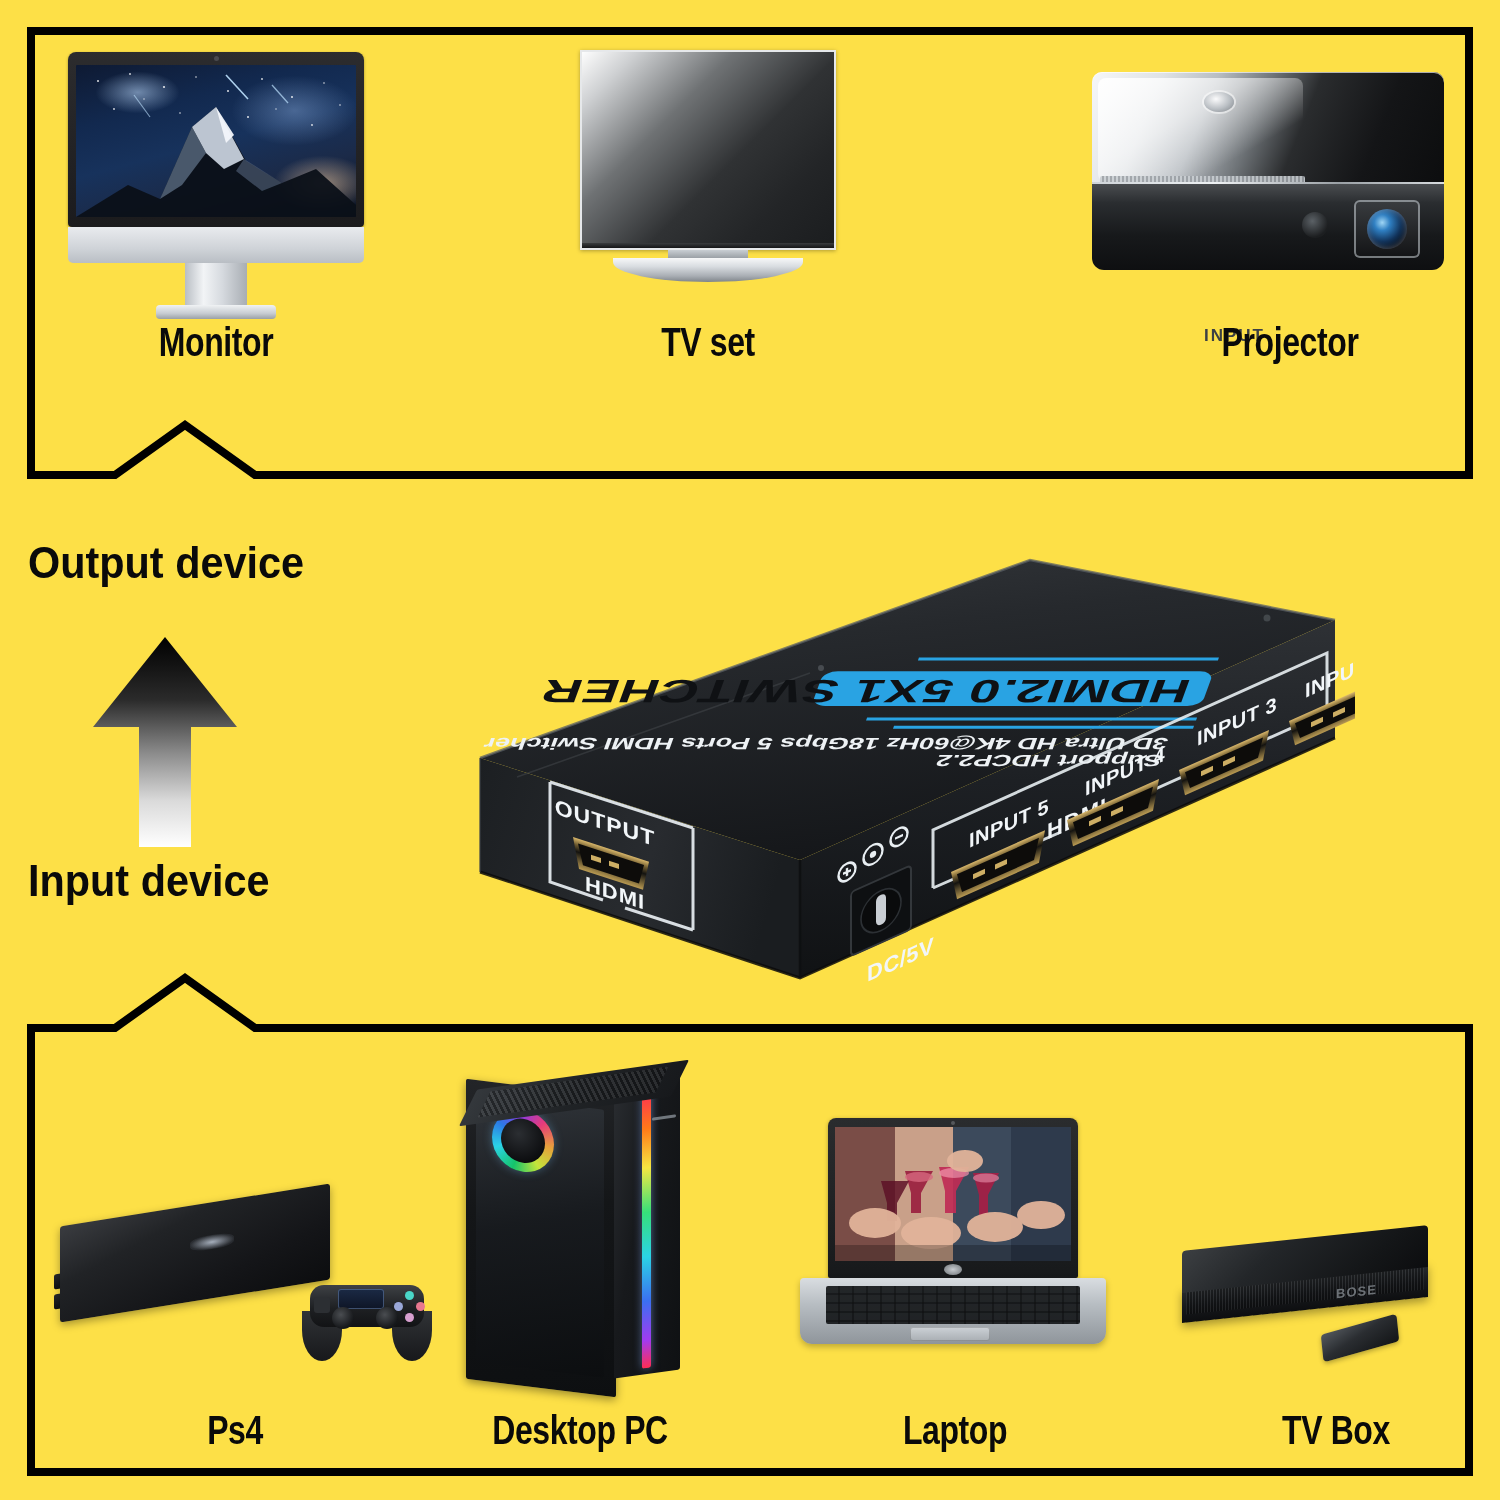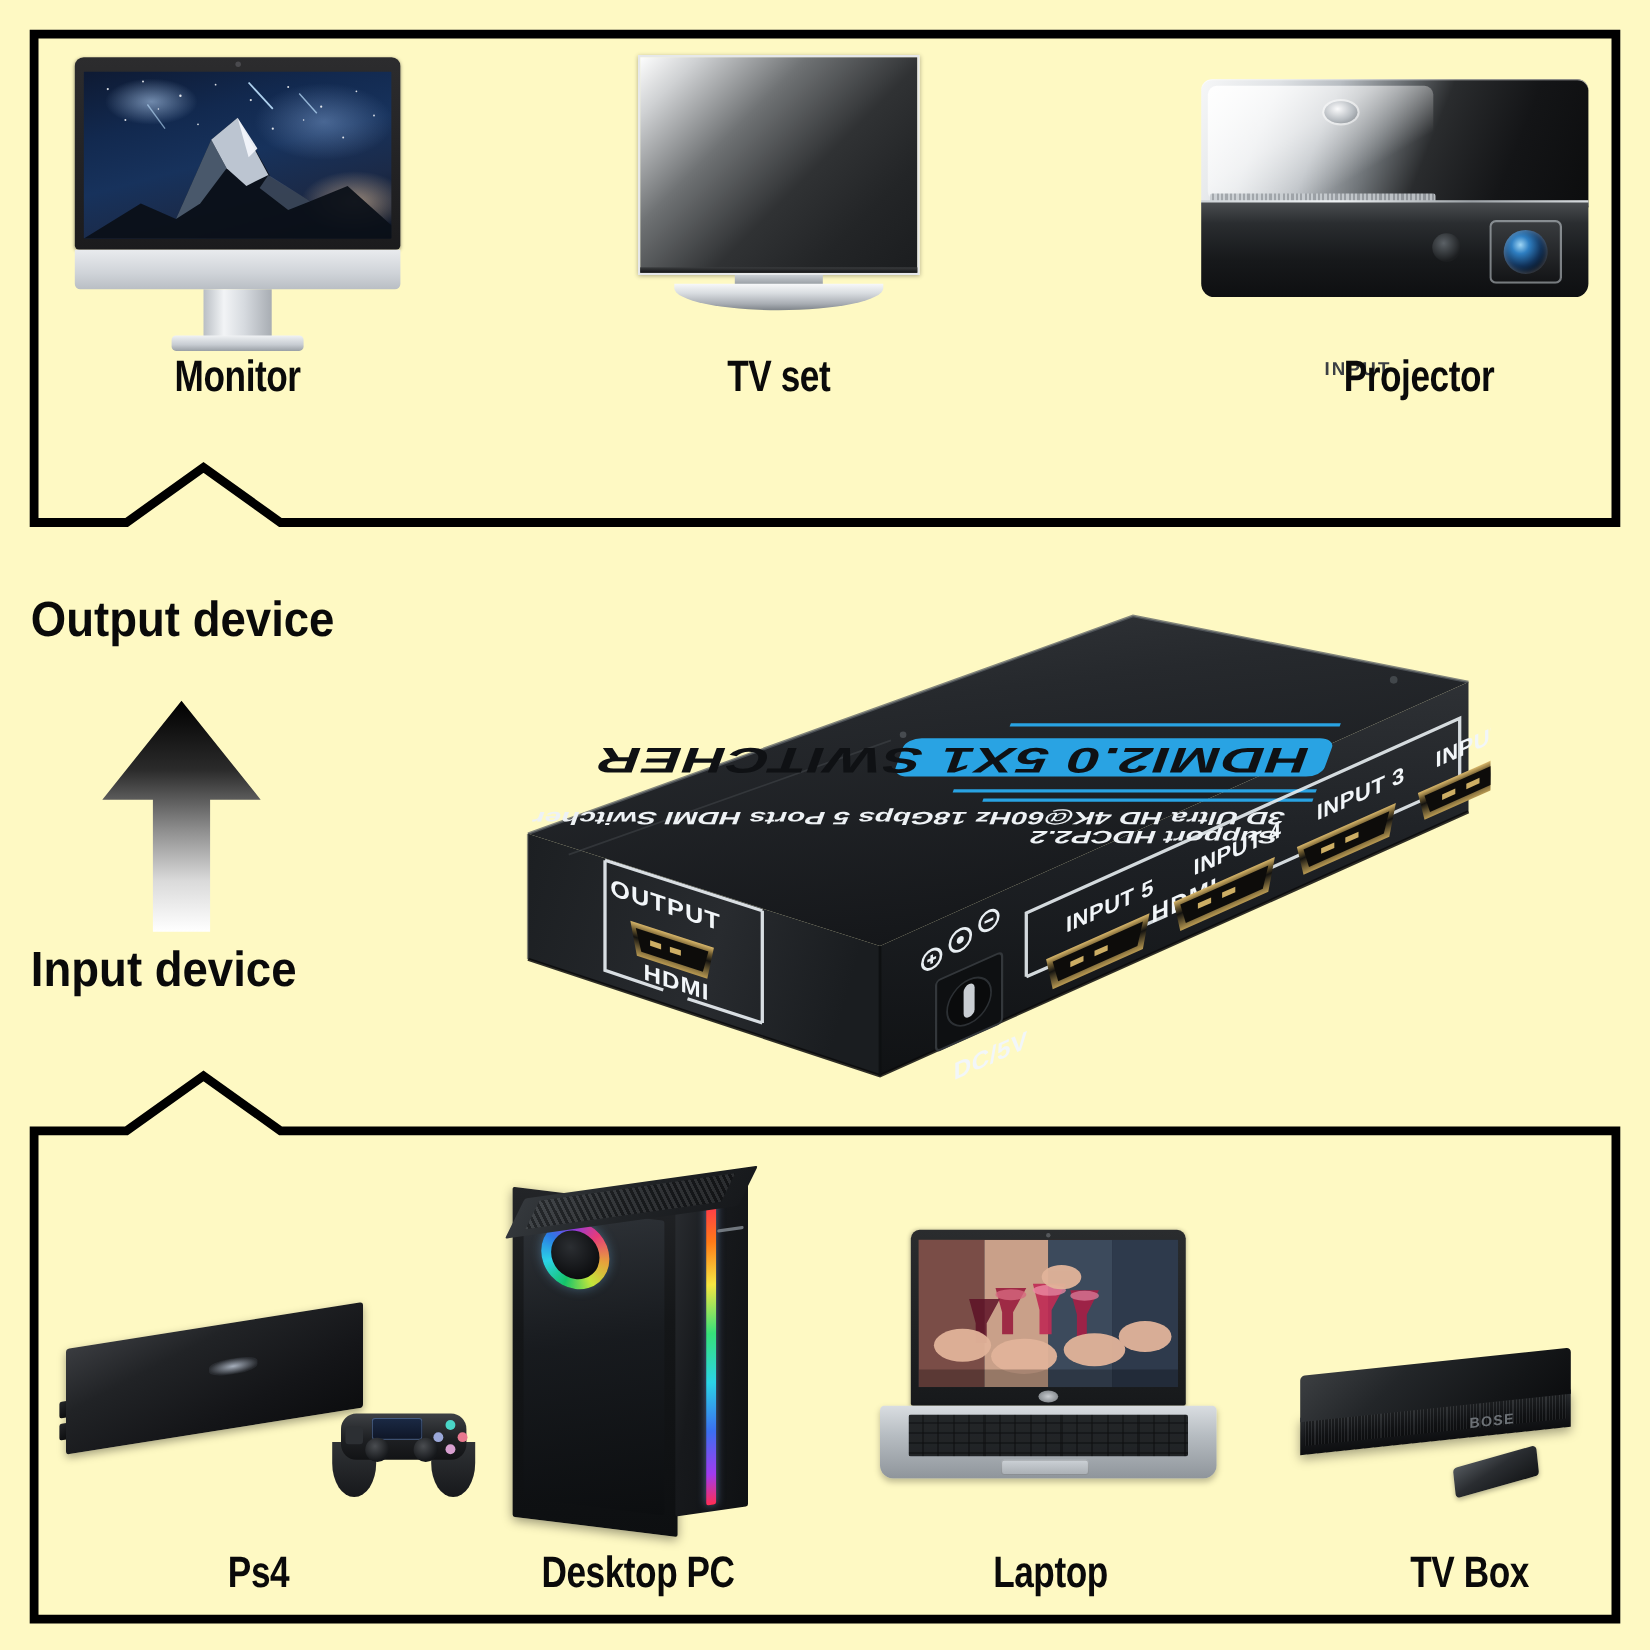--- a/index.html
+++ b/index.html
@@ -1,19 +1,19 @@
 <!DOCTYPE html>
 <html><head>
 <meta charset="utf-8">
 <style>
   html,body{margin:0;padding:0;background:#ffffff;}
   body{width:1500px;height:1500px;overflow:hidden;position:relative;
        font-family:"Liberation Sans","DejaVu Sans",sans-serif;}
 
-  .stage{position:absolute;inset:0;width:1500px;height:1500px;background:#fef9c3;}
+  .stage{position:absolute;inset:0;width:1500px;height:1500px;background:#fde047;}
 
   
   .group-box{position:absolute;}
   .group-box svg.frame{position:absolute;left:0;top:0;overflow:visible;}
 
   .dev-label{
     position:absolute;text-align:center;
     font-family:"Liberation Sans","DejaVu Sans",sans-serif;
     font-weight:bold;color:#0a0a0a;
     font-size:40px;letter-spacing:-0.5px;

